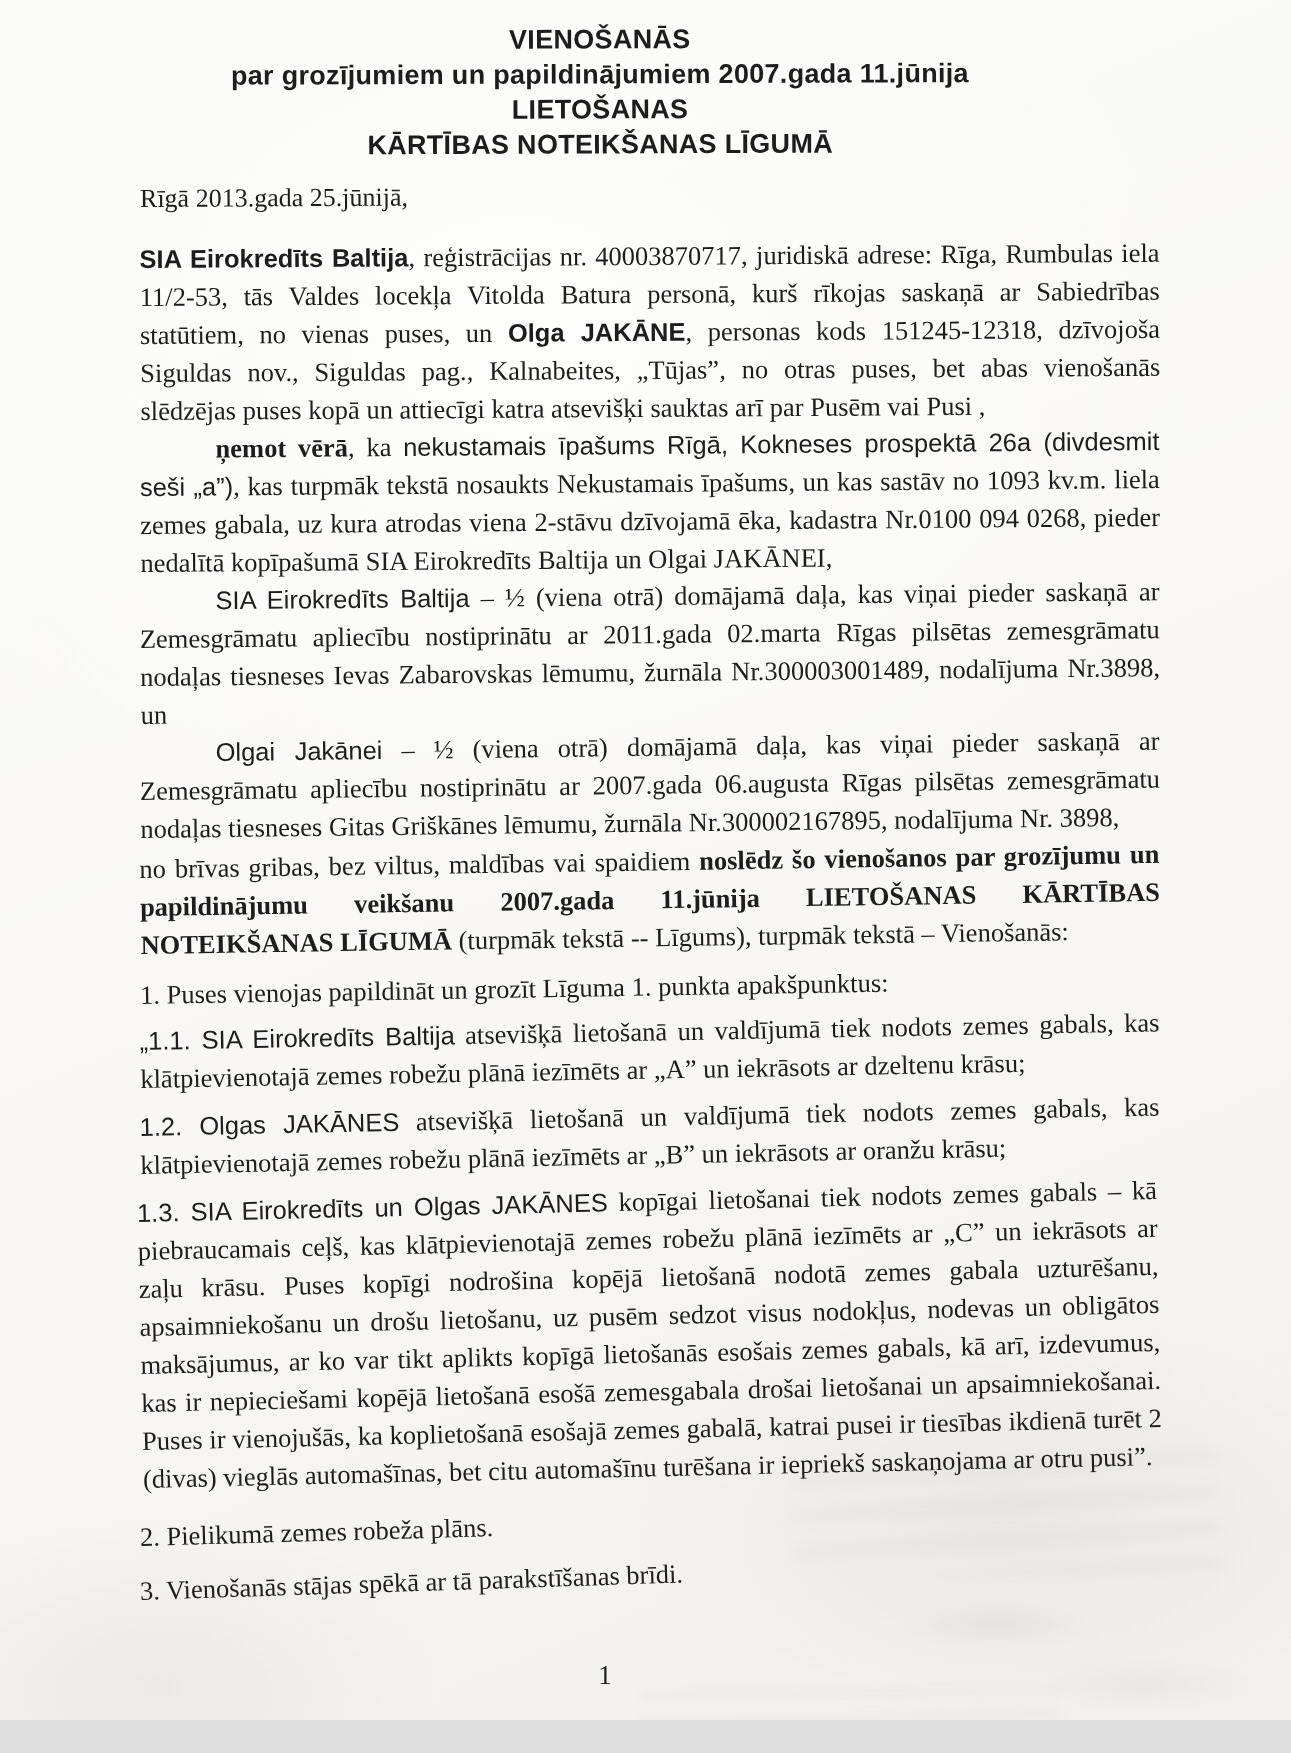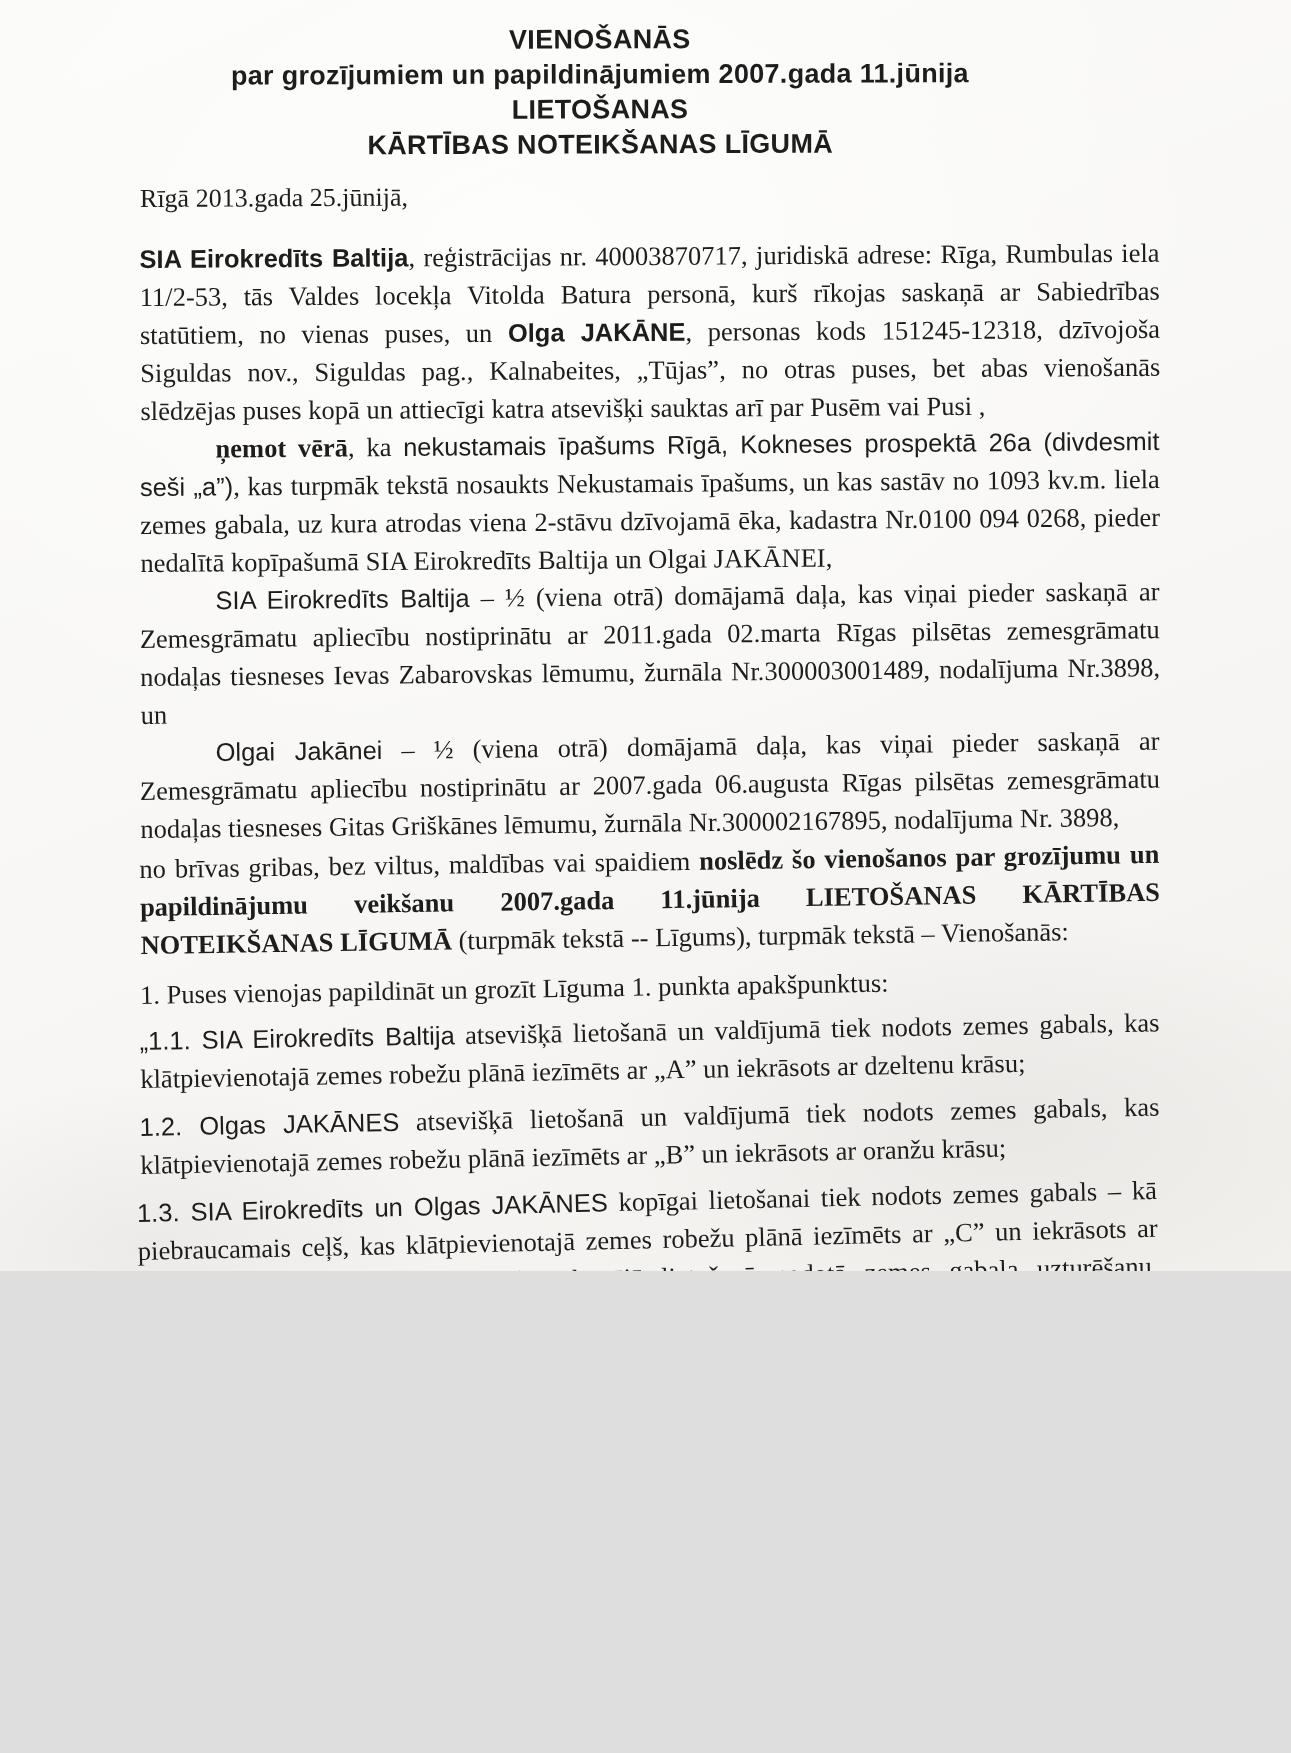--- a/index.html
+++ b/index.html
@@ -1,18 +1,18 @@
 <!DOCTYPE html>
 <html lang="lv"><head>
 <meta charset="utf-8">
 <style>
   html,body { margin:0; padding:0; background:#dedede; }
   .page {
     position:relative;
-    width:1291px; height:1271px;
+    width:1291px; height:1720px;
     margin:0 auto;
     overflow:hidden;
     color:#1d1d1d;
     background:
       radial-gradient(ellipse 560px 300px at 78% 88%, rgba(60,55,50,0.055), transparent 70%),
       radial-gradient(ellipse 420px 240px at 12% 98%, rgba(60,55,50,0.05), transparent 70%),
       radial-gradient(ellipse 900px 700px at 40% 20%, #fdfdfc, transparent 80%),
       linear-gradient(158deg, #fbfbfa 0%, #f8f7f5 55%, #f1f0ed 100%);
     font-family:"Liberation Serif","DejaVu Serif",serif;
   }

